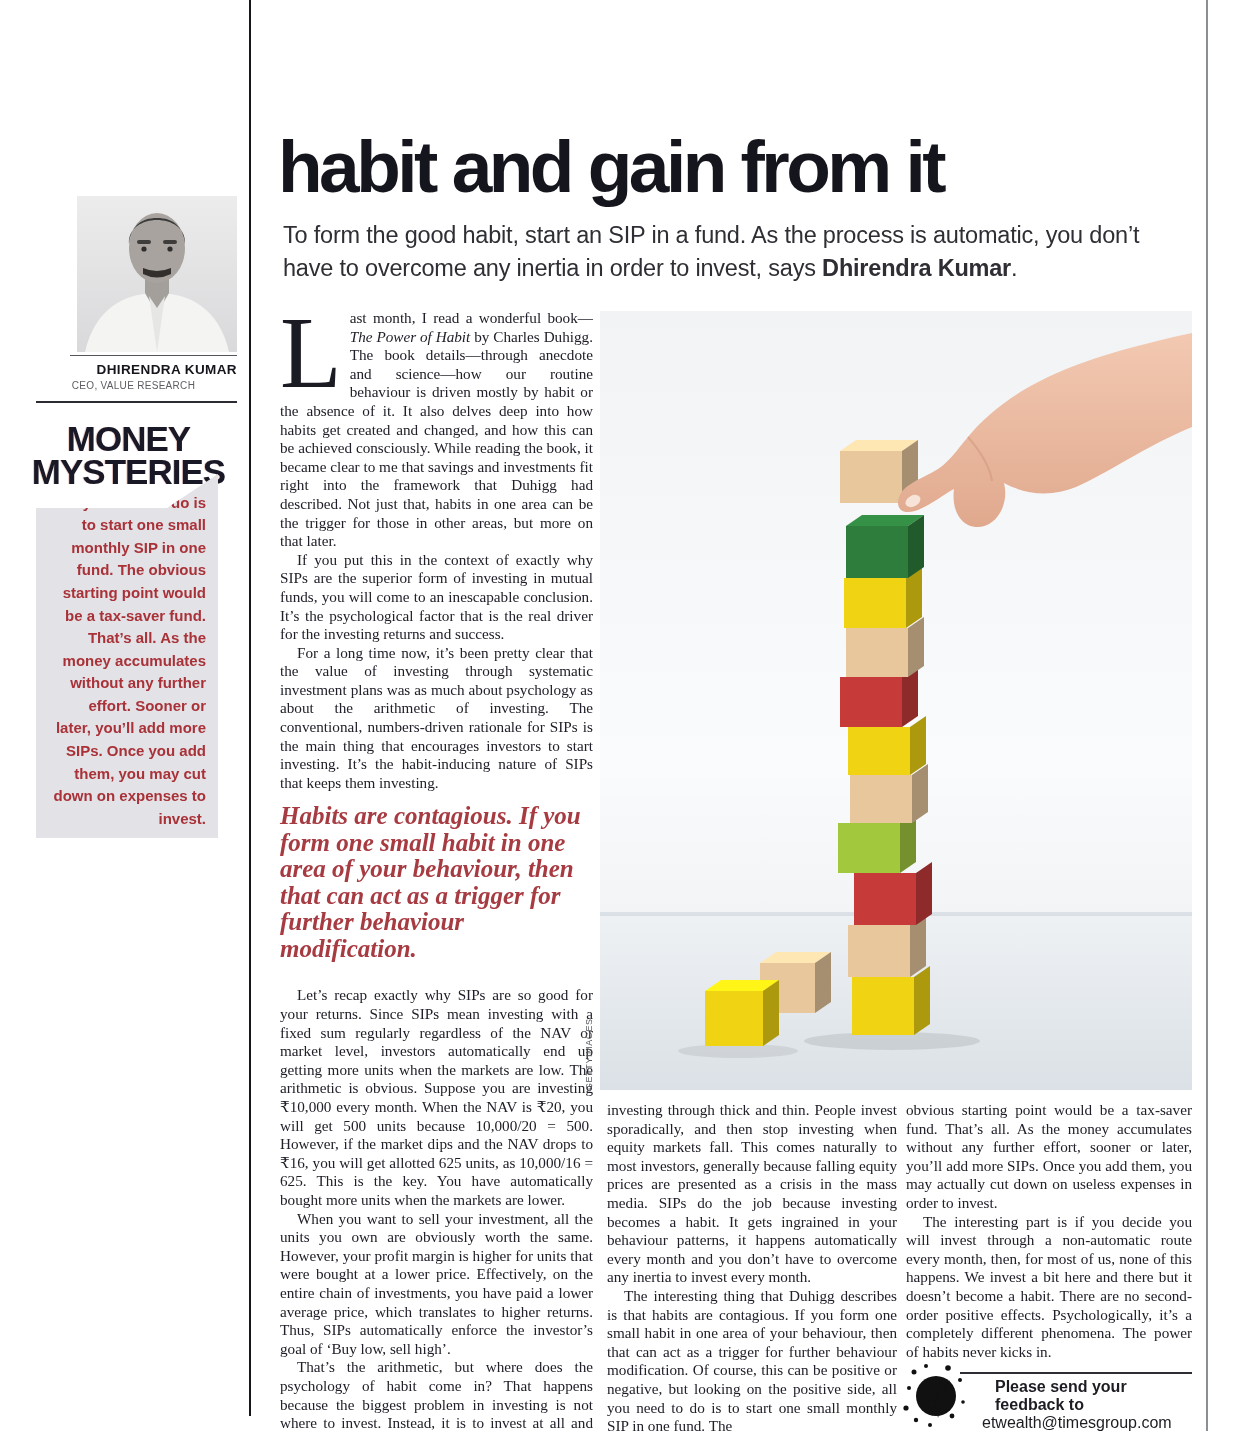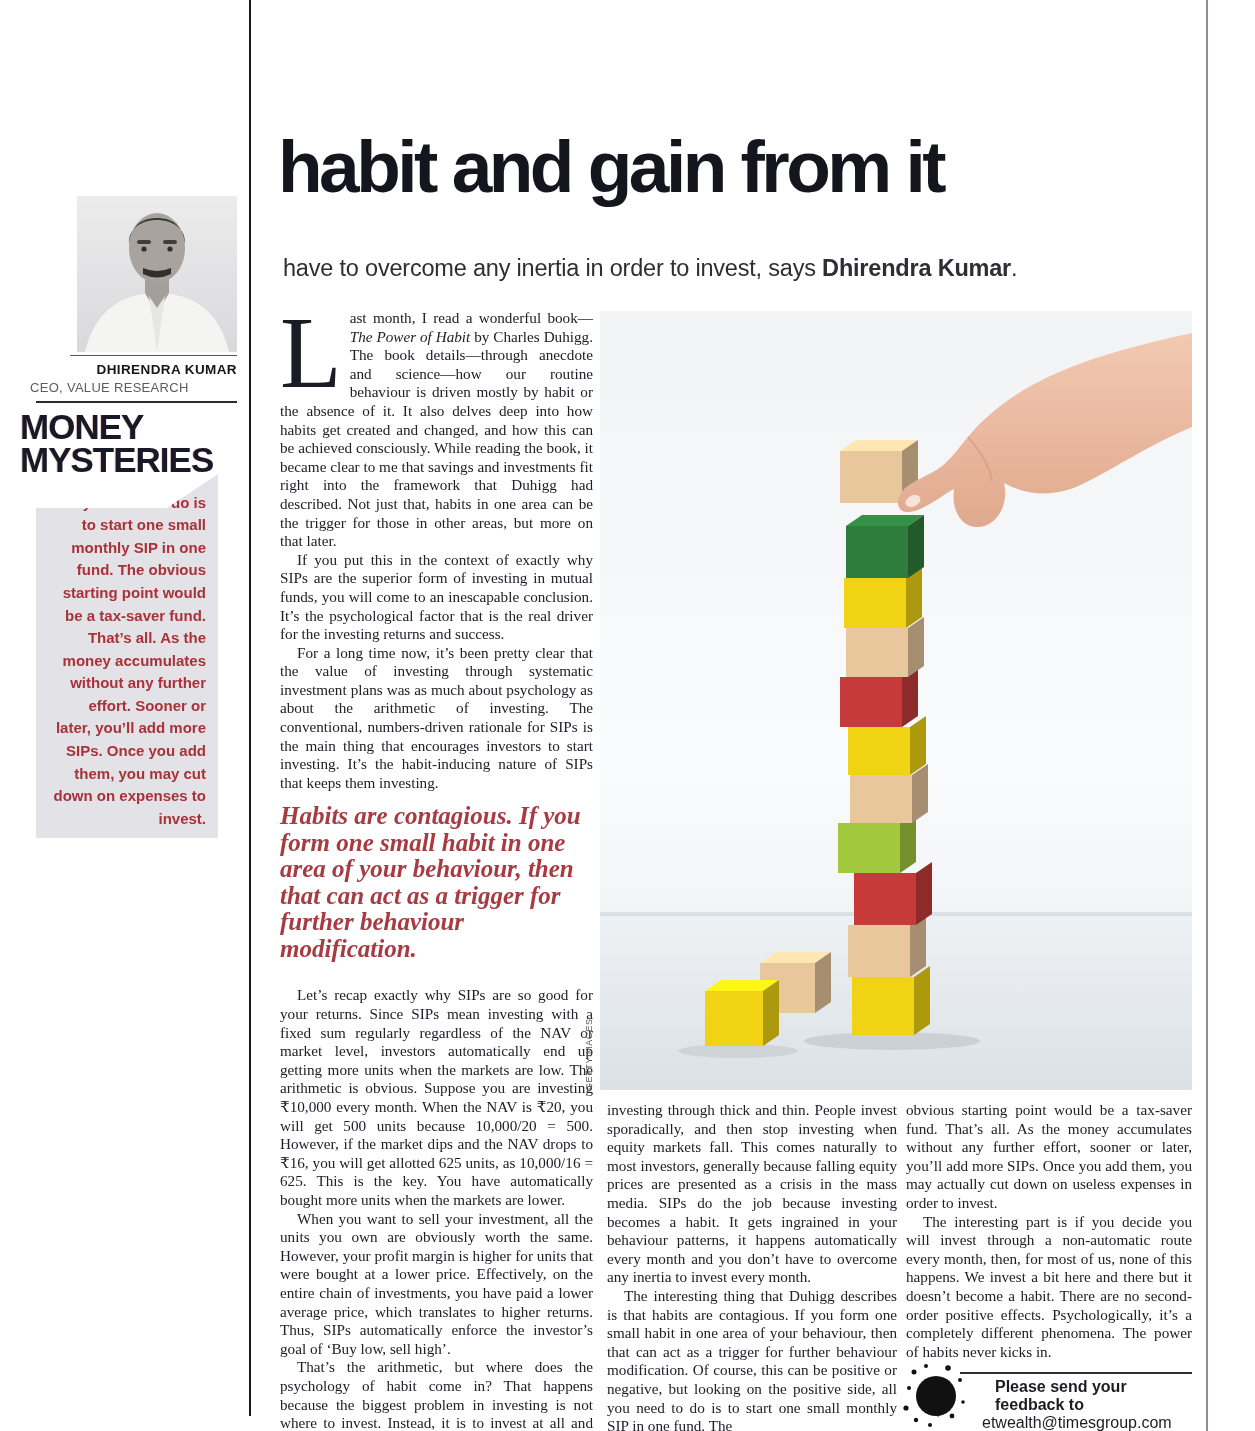--- a/index.html
+++ b/index.html
@@ -7,24 +7,24 @@
         font-family:"Liberation Serif","DejaVu Serif",serif;color:#1e1e26;}
   .vrule-black{position:absolute;left:249px;top:0;width:2px;height:1416px;background:#16161d;}
   .vrule-gray{position:absolute;left:1206px;top:0;width:2px;height:1431px;background:#8a8f94;}
 
   
   #portrait{position:absolute;left:77px;top:196px;width:160px;height:156px;}
   #byline-rule1{position:absolute;left:70px;top:355px;width:167px;height:1px;background:#55555c;}
   #byline-name{position:absolute;left:30px;top:362px;width:207px;text-align:right;
       font-family:"Liberation Sans",sans-serif;font-weight:bold;font-size:13.5px;
       letter-spacing:.4px;color:#15151c;}
-  #byline-title{position:absolute;left:30px;top:380px;width:207px;text-align:left;
-      font-family:"Liberation Sans",sans-serif;font-size:13px;letter-spacing:.3px;color:#5c5c63;}
+  #byline-title{position:absolute;left:30px;top:380px;width:207px;text-align:center;
+      font-family:"Liberation Sans",sans-serif;font-size:10px;letter-spacing:.3px;color:#5c5c63;}
   #byline-rule2{position:absolute;left:36px;top:401px;width:201px;height:2px;background:#2b2b33;}
-  #logo{position:absolute;left:20px;top:410px;width:217px;text-align:left;
+  #logo{position:absolute;left:20px;top:422px;width:217px;text-align:center;
       font-family:"Liberation Sans",sans-serif;font-weight:900;font-size:35px;line-height:33px;
       letter-spacing:-1px;color:#181826;text-shadow:-1px 0 0 rgba(190,70,45,.25);}
   #quote-box{position:absolute;left:36px;top:474px;width:182px;height:364px;background:#e2e2e7;
       clip-path:polygon(0 34px,72% 34px,100% 0,100% 100%,0 100%);
       display:flex;align-items:center;}
   #quote-text{width:100%;padding:14px 12px 4px 14px;text-align:right;
       font-family:"Liberation Sans",sans-serif;font-weight:bold;font-size:15px;
       line-height:22.6px;color:#a93238;}
 
   
@@ -97,21 +97,21 @@
   </div>
   <div id="quote-box">
     <div id="quote-text">All you need to do is to start one small monthly SIP in one fund. The obvious starting point would be a tax-saver fund. That’s all. As the money accumulates without any further effort. Sooner or later, you’ll add more SIPs. Once you add them, you may cut down on expenses to invest.</div>
   </div>
 
   <h1 id="headline" style="margin:0;">
     <br>
     <span>habit and gain from it</span>
   </h1>
   <div id="standfirst">
-    <br>
+    <span>To form the good habit, start an SIP in a fund. As the process is automatic, you don’t</span><br>
     <span>have to overcome any inertia in order to invest, says </span><b>Dhirendra Kumar</b><span>.</span>
   </div>
 
   <div id="col1" class="bodycol">
     <p class="noindent"><span class="dropcap">L</span><span>ast month, I read a wonderful book— </span><i>The Power of Habit</i><span> by Charles Duhigg. The book details—through anecdote and science—how our routine behaviour is driven mostly by habit or the absence of it. It also delves deep into how habits get created and changed, and how this can be achieved consciously. While reading the book, it became clear to me that savings and investments fit right into the framework that Duhigg had described. Not just that, habits in one area can be the trigger for those in other areas, but more on that later.</span></p>
     <p>If you put this in the context of exactly why SIPs are the superior form of investing in mutual funds, you will come to an inescapable conclusion. It’s the psychological factor that is the real driver for the investing returns and success.</p>
     <p>For a long time now, it’s been pretty clear that the value of investing through systematic investment plans was as much about psychology as about the arithmetic of investing. The conventional, numbers-driven rationale for SIPs is the main thing that encourages investors to start investing. It’s the habit-inducing nature of SIPs that keeps them investing.</p>
     <div id="pullquote">Habits are contagious. If you form one small habit in one area of your behaviour, then that can act as a trigger for further behaviour modification.</div>
     <p>Let’s recap exactly why SIPs are so good for your returns. Since SIPs mean investing with a fixed sum regularly regardless of the NAV or market level, investors automatically end up getting more units when the markets are low. The arithmetic is obvious. Suppose you are investing ₹10,000 every month. When the NAV is ₹20, you will get 500 units because 10,000/20 = 500. However, if the market dips and the NAV drops to ₹16, you will get allotted 625 units, as 10,000/16 = 625. This is the key. You have automatically bought more units when the markets are lower.</p>
     <p>When you want to sell your investment, all the units you own are obviously worth the same. However, your profit margin is higher for units that were bought at a lower price. Effectively, on the entire chain of investments, you have paid a lower average price, which translates to higher returns. Thus, SIPs automatically enforce the investor’s goal of ‘Buy low, sell high’.</p>

